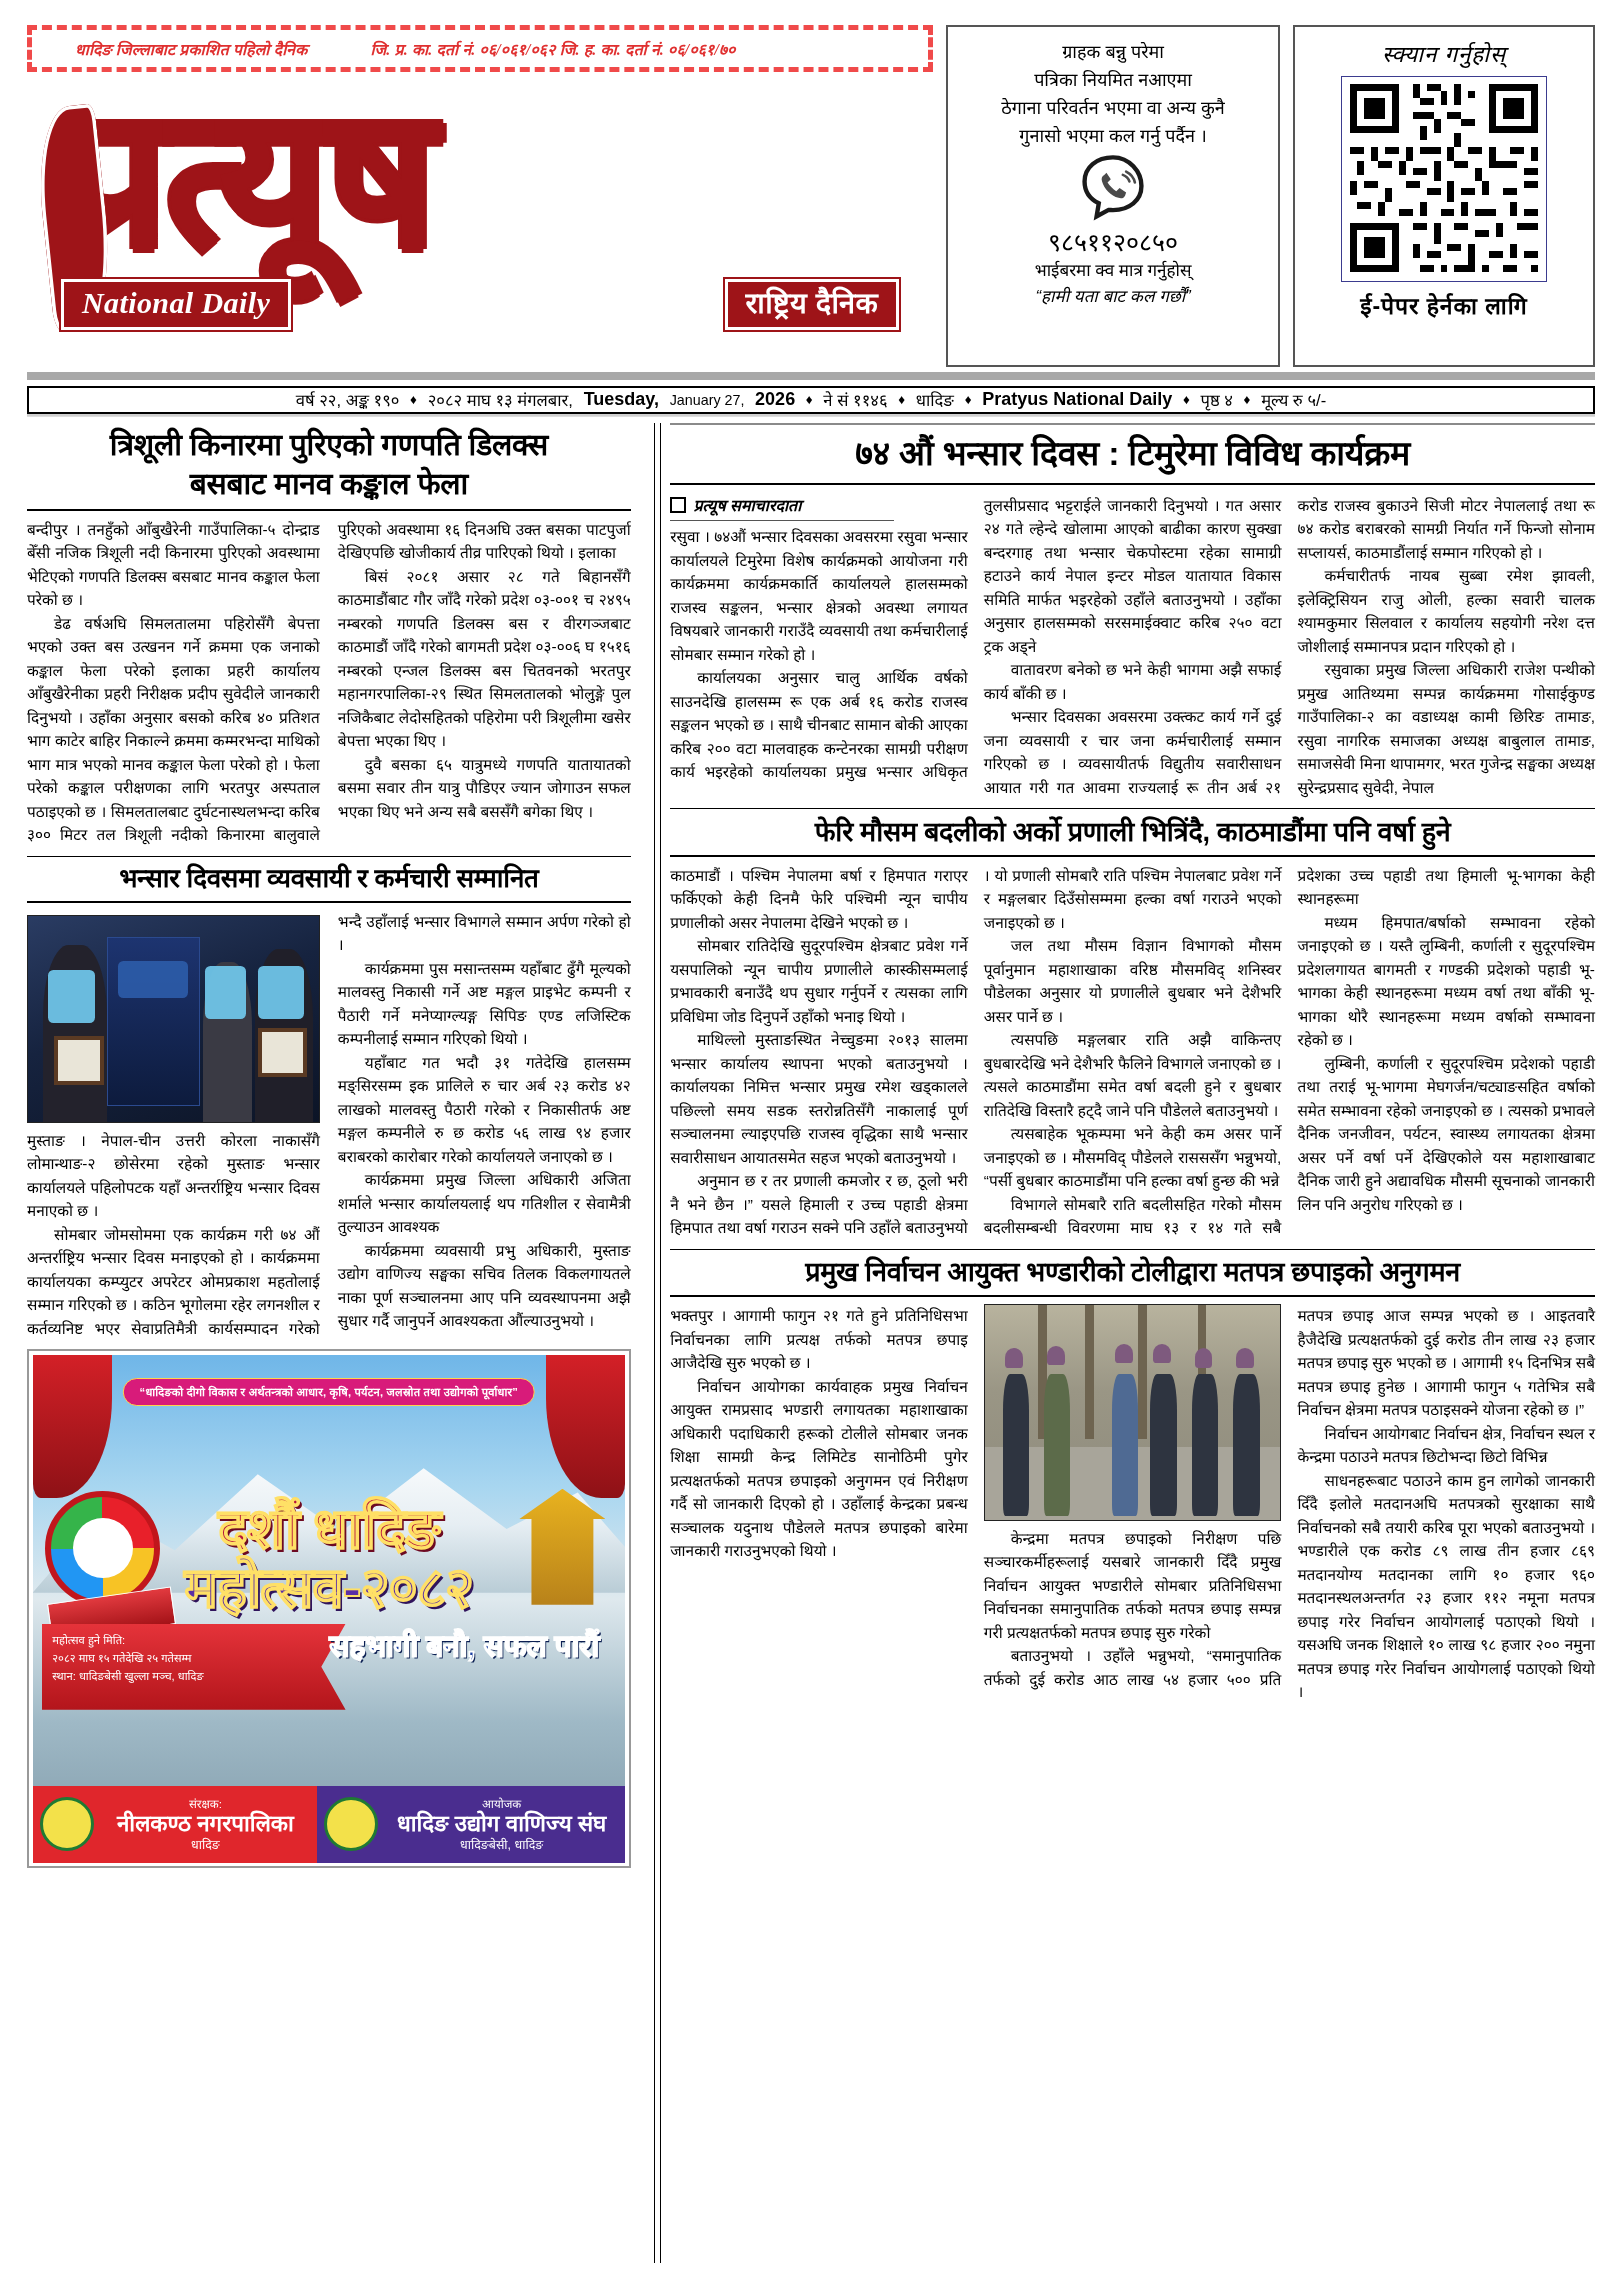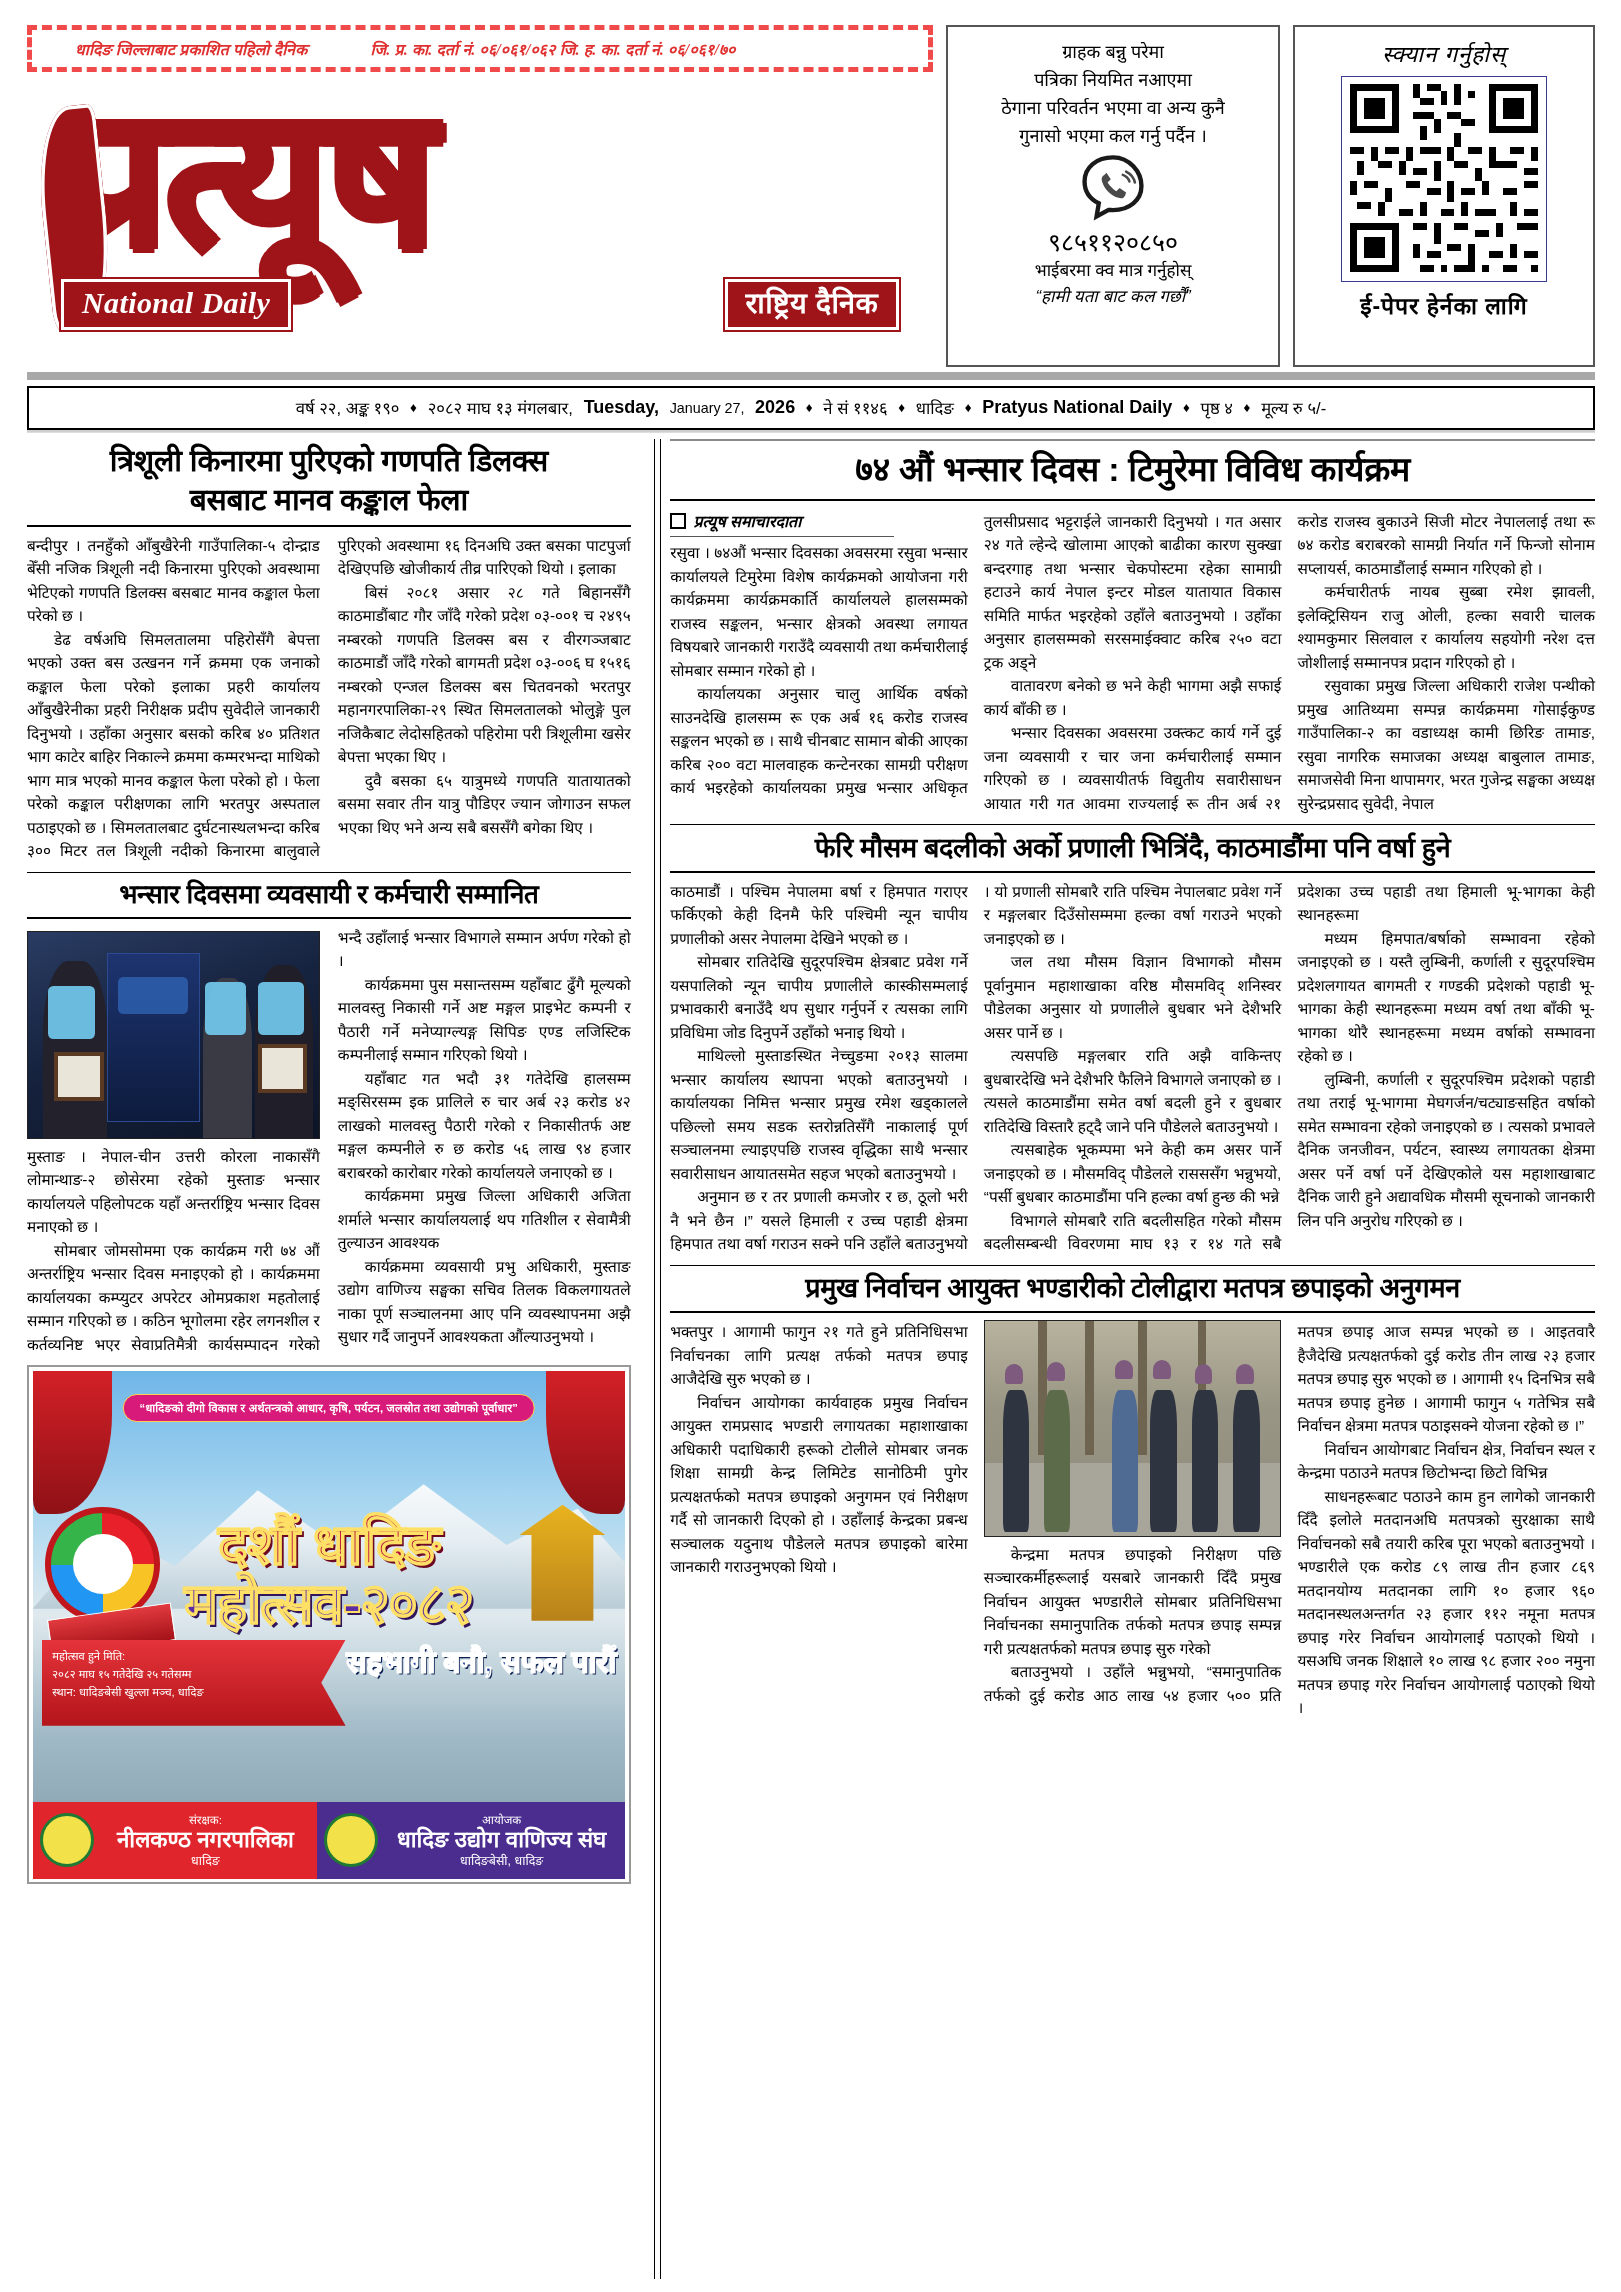--- a/index.html
+++ b/index.html
@@ -80,21 +80,21 @@
   .viber-sub { font-family:"Liberation Sans", sans-serif; font-size:17px; line-height:26px; }
   .viber-quote { font-family:"Liberation Sans", sans-serif; font-style:italic; font-size:17px; line-height:26px; }
   .qr-title { font-family:"Liberation Sans", sans-serif; font-style:italic; font-size:22.4px; margin-bottom:7.2px; letter-spacing:0.9px; }
   .qr-img { width:206px; height:206px; border:1.8px solid #3b3b8f; }
   .qr-cap { font-family:"Liberation Sans", sans-serif; font-weight:bold; font-size:23px; margin-top:7.2px; letter-spacing:0.9px; }
 
   
   .rule-thick { height:8px; background:#a8a8a8; margin-top:5.4px; }
   .datebar {
     border:2.7px solid #000;
-    height:44px;
+    height:28px;
     margin-top:5.4px;
     display:flex; align-items:center; justify-content:center;
     gap:10.7px;
     font-size:18px;
     box-shadow: 0 2.7px 0 #cfcfcf;
   }
   .datebar .np { font-family:"Liberation Sans", sans-serif; font-size:16.6px; }
   .datebar .en-b { font-family:"Liberation Sans", sans-serif; font-weight:bold; font-size:18px; }
   .datebar .en-s { font-family:"Liberation Sans", sans-serif; font-size:14.3px; }
   .datebar .dia { color:#000; font-size:13.4px; }
@@ -227,21 +227,21 @@
   .ad .temple{ position:absolute; right:19.7px; top:134px; width:86px; height:116px;
     background:linear-gradient(180deg,#e8b21f,#b8821a); clip-path: polygon(50% 0,100% 26%,86% 26%,86% 100%,14% 100%,14% 26%,0 26%); }
   .ad .datebox {
     position:absolute; left:9px; top:269px; width:304px; height:86px;
     background:linear-gradient(180deg,#e5333a,#b3151b);
     clip-path: polygon(0 0, 100% 0, 92% 50%, 100% 100%, 0 100%);
     padding:7.2px 10.7px; color:#fff;
     font-family:"Liberation Sans", sans-serif; font-size:11.2px; line-height:18px;
   }
   .ad .cta {
-    position:absolute; right:9px; top:269px;
+    position:absolute; right:26px; top:269px;
     font-family:"Liberation Sans", sans-serif; font-weight:bold; font-size:29.6px;
     color:#1b3fa0; -webkit-text-stroke:1.8px #fff; text-shadow:1.8px 1.8px 0 #0b1f52; white-space:nowrap;
   }
   .ad .fbar { position:absolute; bottom:0; left:0; width:100%; height:77px; display:flex; }
   .ad .fbar .l{ width:48%; background:#e0262c; display:flex; align-items:center; gap:7.2px; padding:0 7.2px; }
   .ad .fbar .r{ width:52%; background:#4a2d8f; display:flex; align-items:center; gap:7.2px; padding:0 7.2px; }
   .ad .fbar .logo{ width:54px; height:54px; border-radius:50%; background:#f3e14a; border:3.6px solid #1f7a33; flex:none;}
   .ad .fbar .txt{ color:#fff; font-family:"Liberation Sans", sans-serif; text-align:center; flex:1; }
   .ad .fbar .txt .s{ font-size:11.6px; display:block; }
   .ad .fbar .txt .b{ font-size:22.4px; font-weight:bold; display:block; line-height:25px; }

